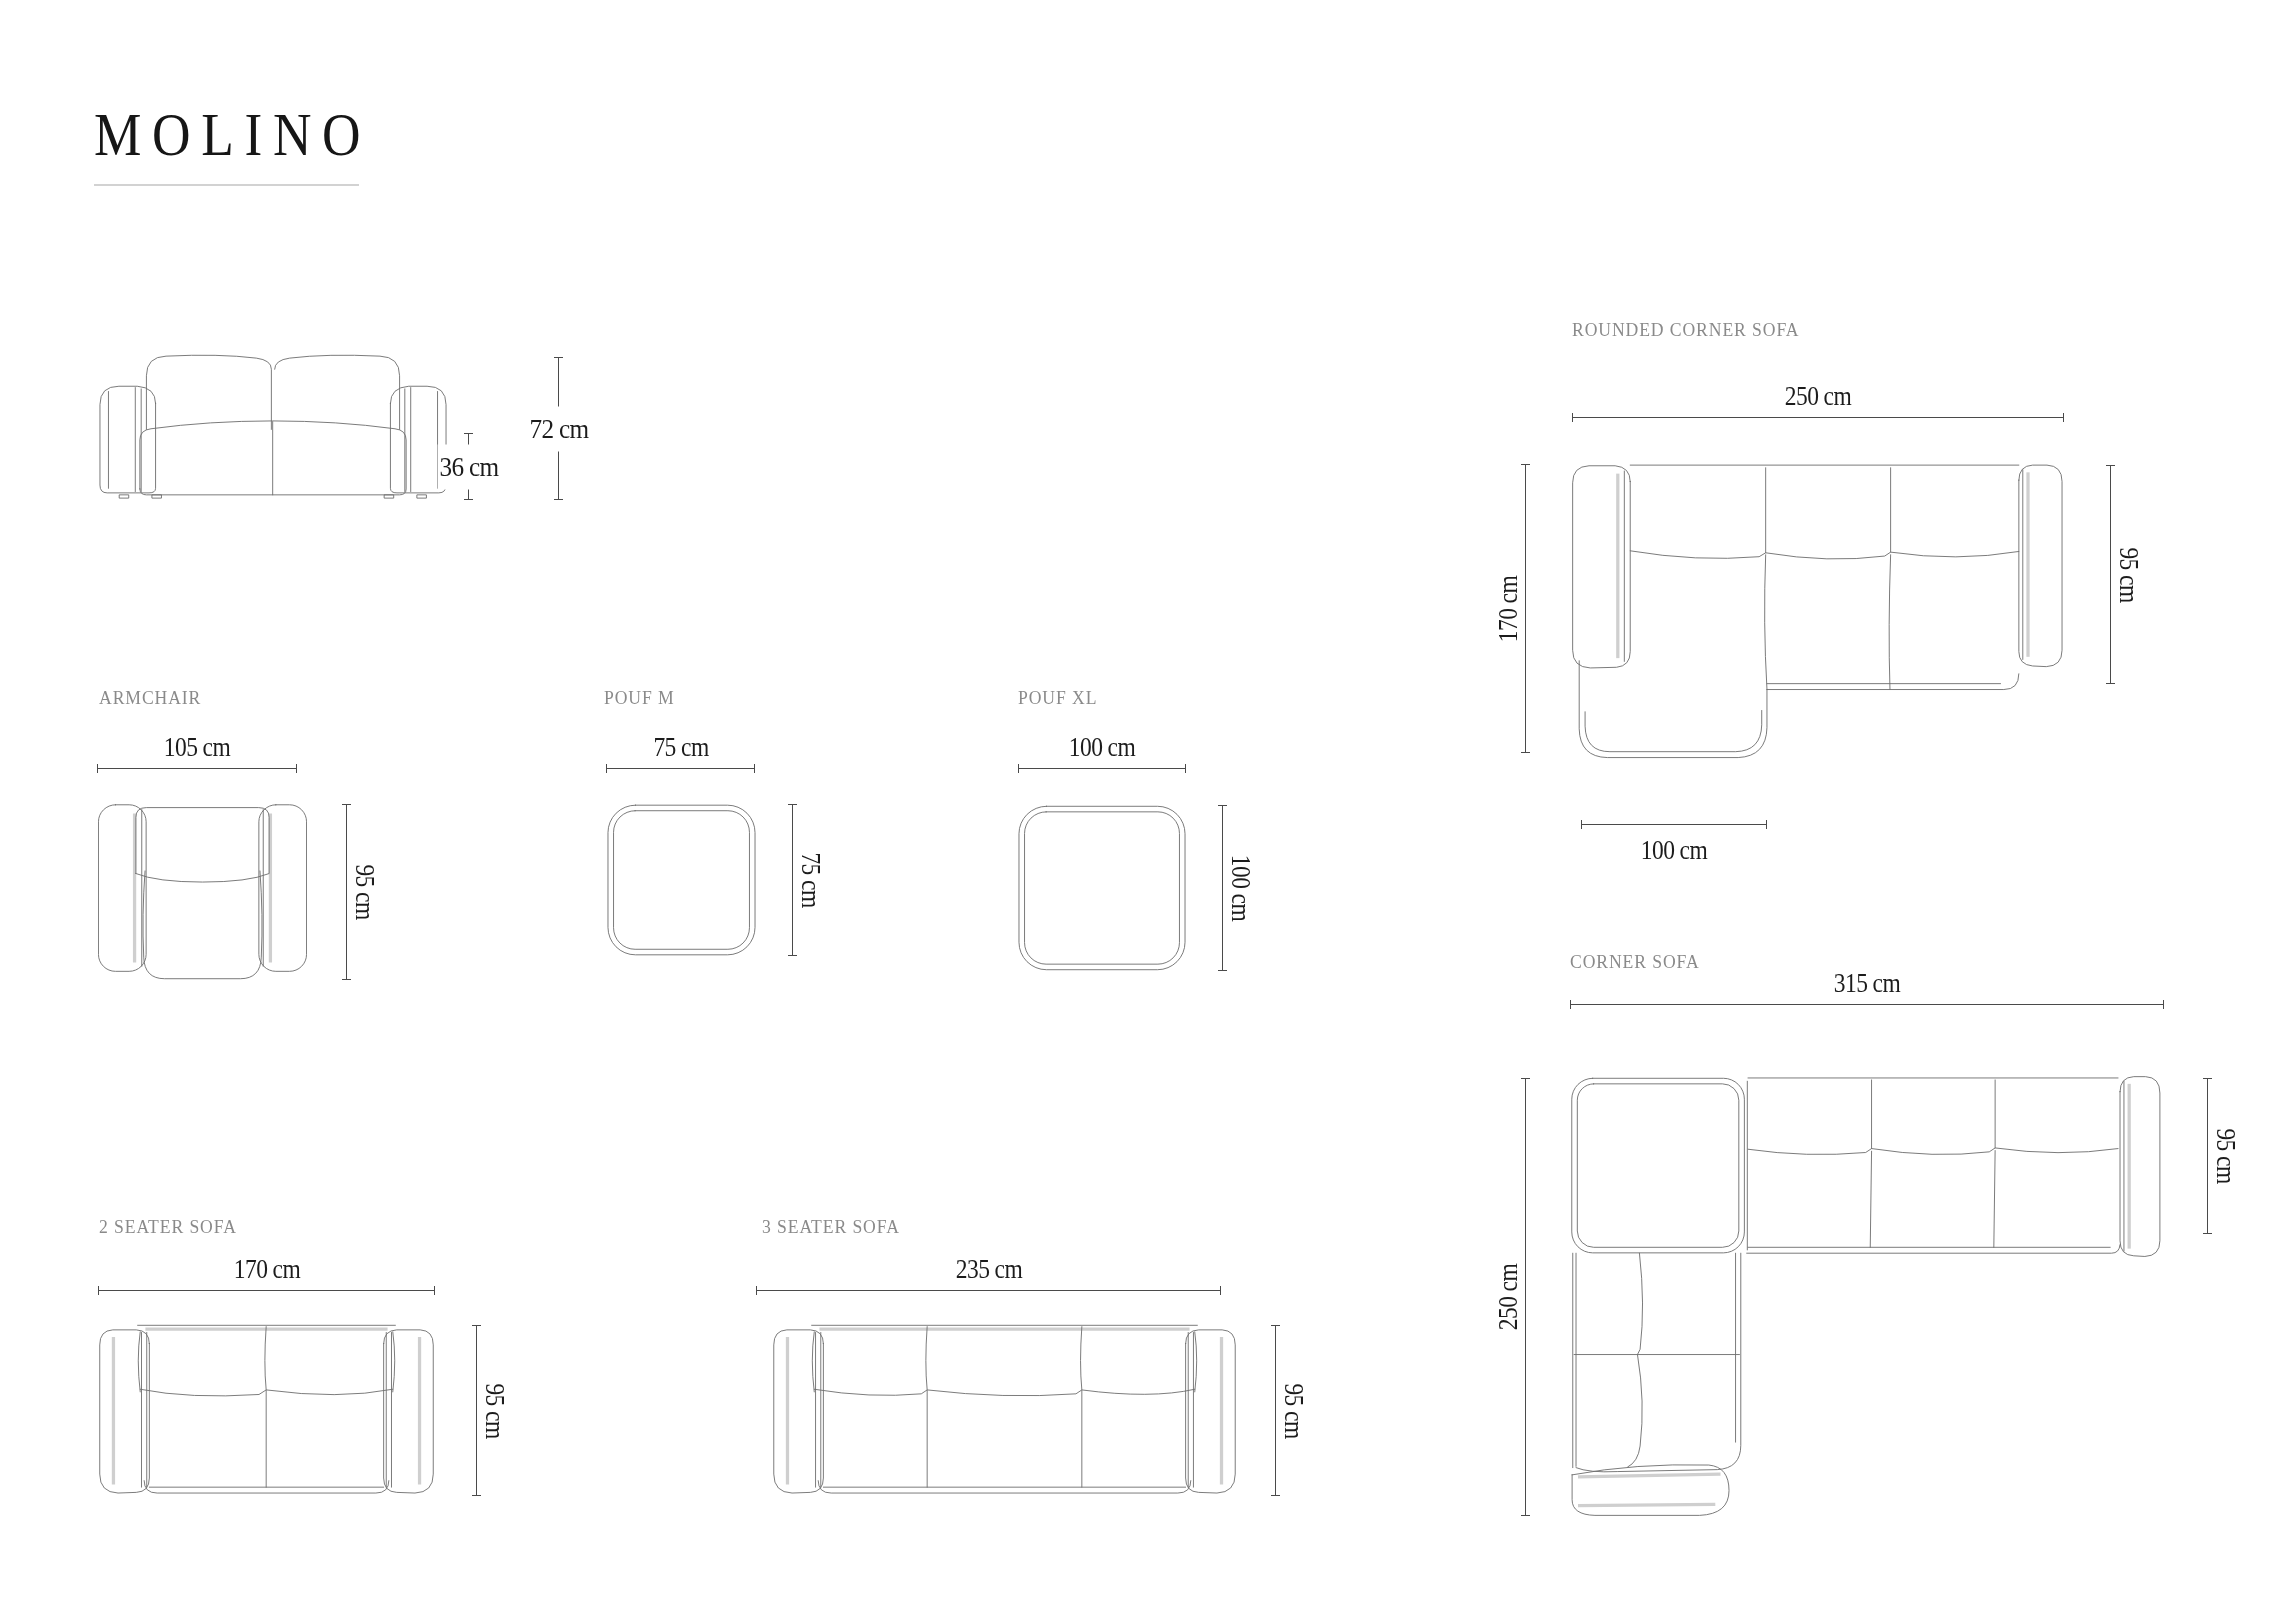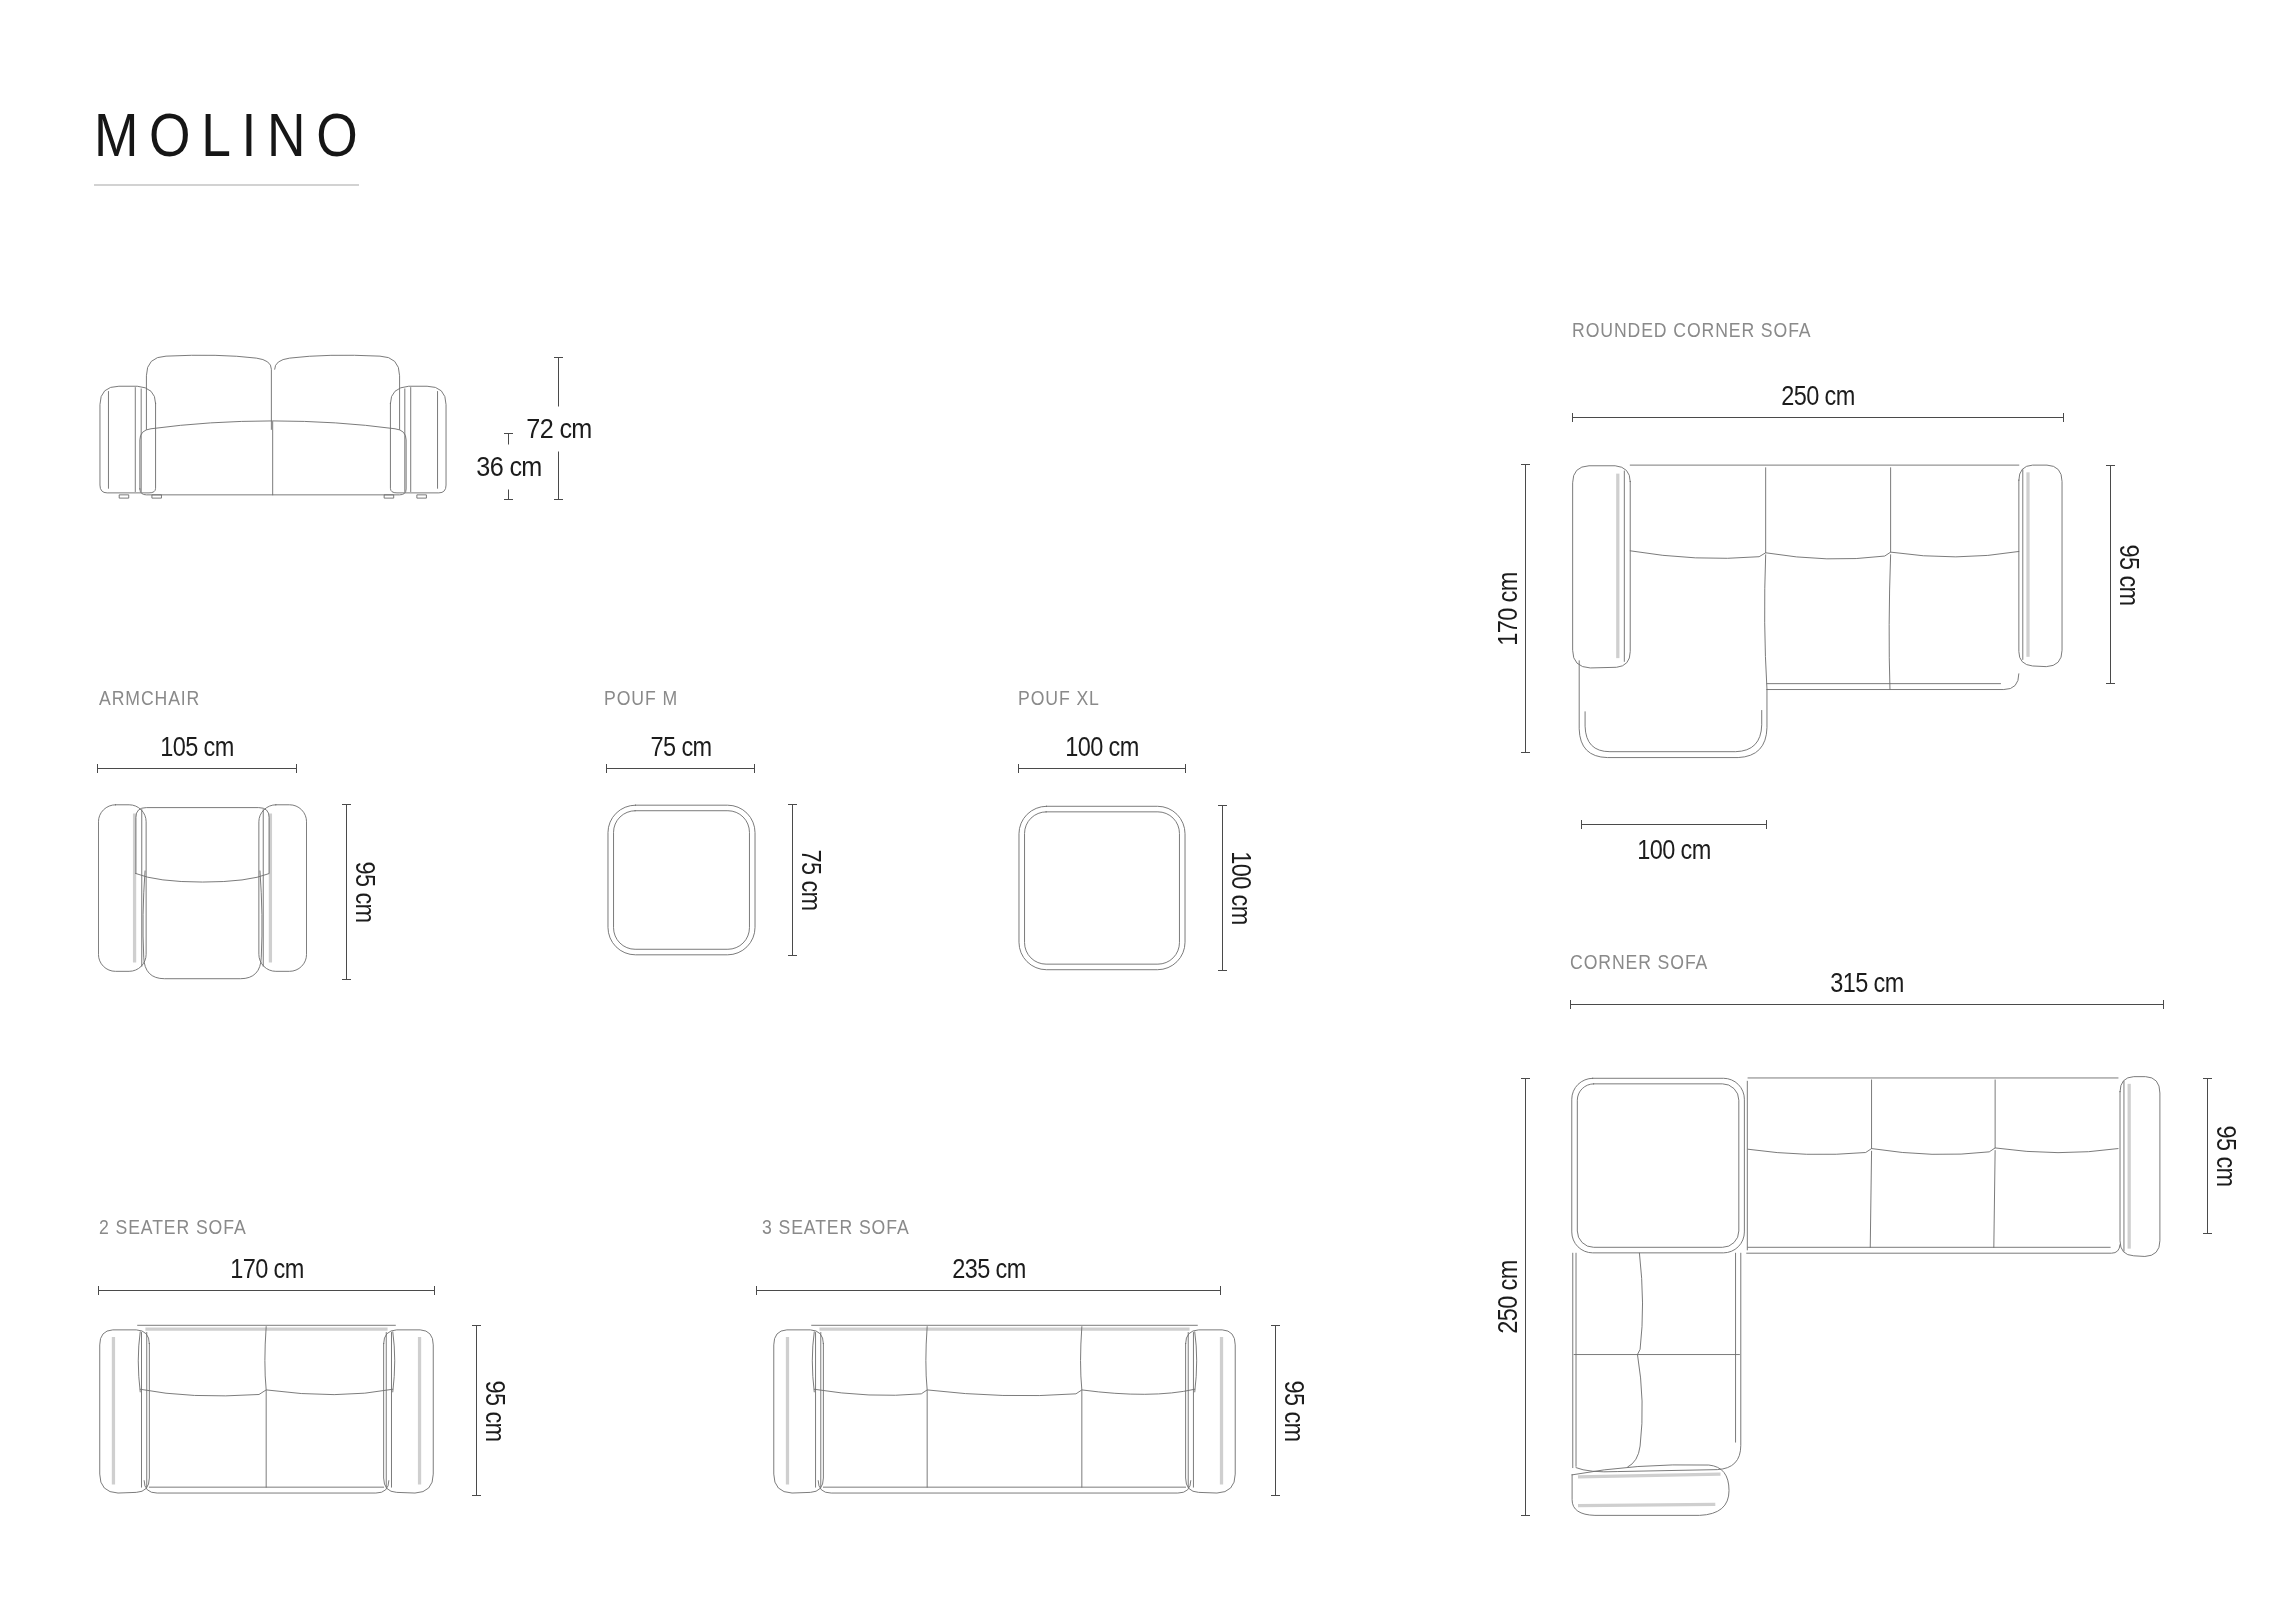--- a/index.html
+++ b/index.html
@@ -1,17 +1,17 @@
 <!DOCTYPE html>
 <html style="font-size:10.5px"><head>
 <meta charset="utf-8">
 <style>
   html,body{margin:0;padding:0;background:#ffffff;}
   #canvas{position:relative;width:2295px;height:1608px;background:#fff;overflow:hidden;
-          font-family:Liberation Sans, sans-serif;}
+          font-family:Liberation Serif, serif;}
 
   
   .title{position:absolute;font-size:62px;font-weight:400;color:#161616;
          letter-spacing:12.4px;white-space:nowrap;transform:scaleX(0.86);transform-origin:0 0;}
   .title-rule{position:absolute;height:1.6px;background:#d2d2d2;}
   .seclabel{position:absolute;font-size:19.6px;font-weight:400;color:#8a8a8a;
             letter-spacing:1px;white-space:nowrap;transform:scaleX(0.9);transform-origin:0 50%;}
 
   
   .hdim{position:absolute;height:0;border-top:1px solid #4a4a4a;}
@@ -53,21 +53,21 @@
     <path class="ln" d="M 519,60 L 519,208"></path>
       <path class="ln" d="M 478,54 L 478,213"></path>
       <path class="ln" d="M 469,56 L 469,213"></path>
     <path class="ln" d="M 64,209 L 64,134 Q 64,119 81,117 Q 170,105 267,105 Q 365,105 454,117 Q 471,119 471,134 L 471,209 Q 471,218 461,218 L 74,218 Q 64,218 64,209 Z"></path>
     <path class="ln" d="M 267,106 L 267,218"></path>
     <path class="ln" d="M 33,218 h14 v5 h-14 z"></path>
       <path class="ln" d="M 83,218 h14 v5 h-14 z"></path>
     <path class="ln" d="M 438,218 h14 v5 h-14 z"></path>
       <path class="ln" d="M 488,218 h14 v5 h-14 z"></path>
   </svg>
-  <div class="vdim" style="left:508px;top:433px;height:67px;">
+  <div class="vdim" style="left:468px;top:433px;height:67px;">
     <span class="dimtext vlabel on">36 cm</span>
   </div>
   <div class="vdim" style="left:558px;top:357px;height:143px;">
     <span class="dimtext vlabel on">72 cm</span>
   </div>
 
   <div class="seclabel" style="left:99px;top:687px;">ARMCHAIR</div>
   <div class="hdim" style="left:97px;top:768px;width:200px;">
     <span class="dimtext hlabel">105 cm</span>
   </div>

